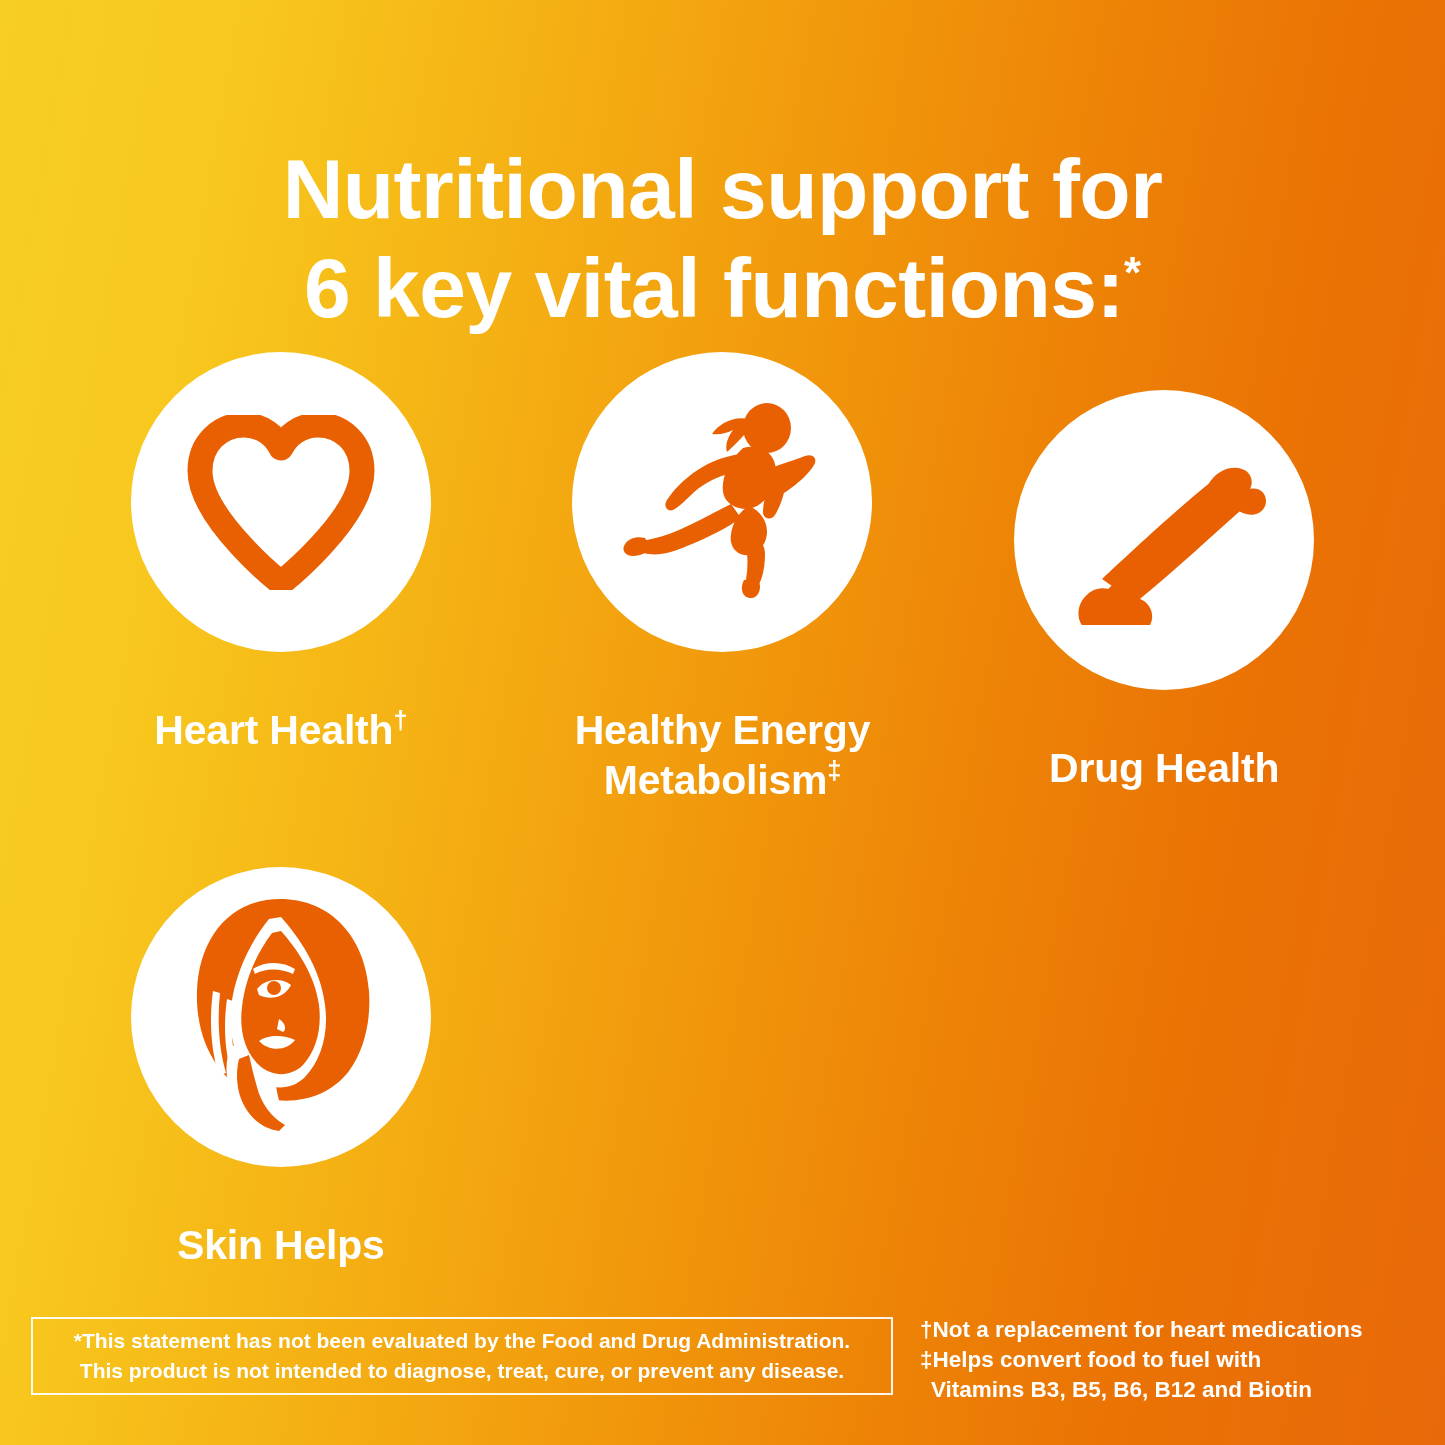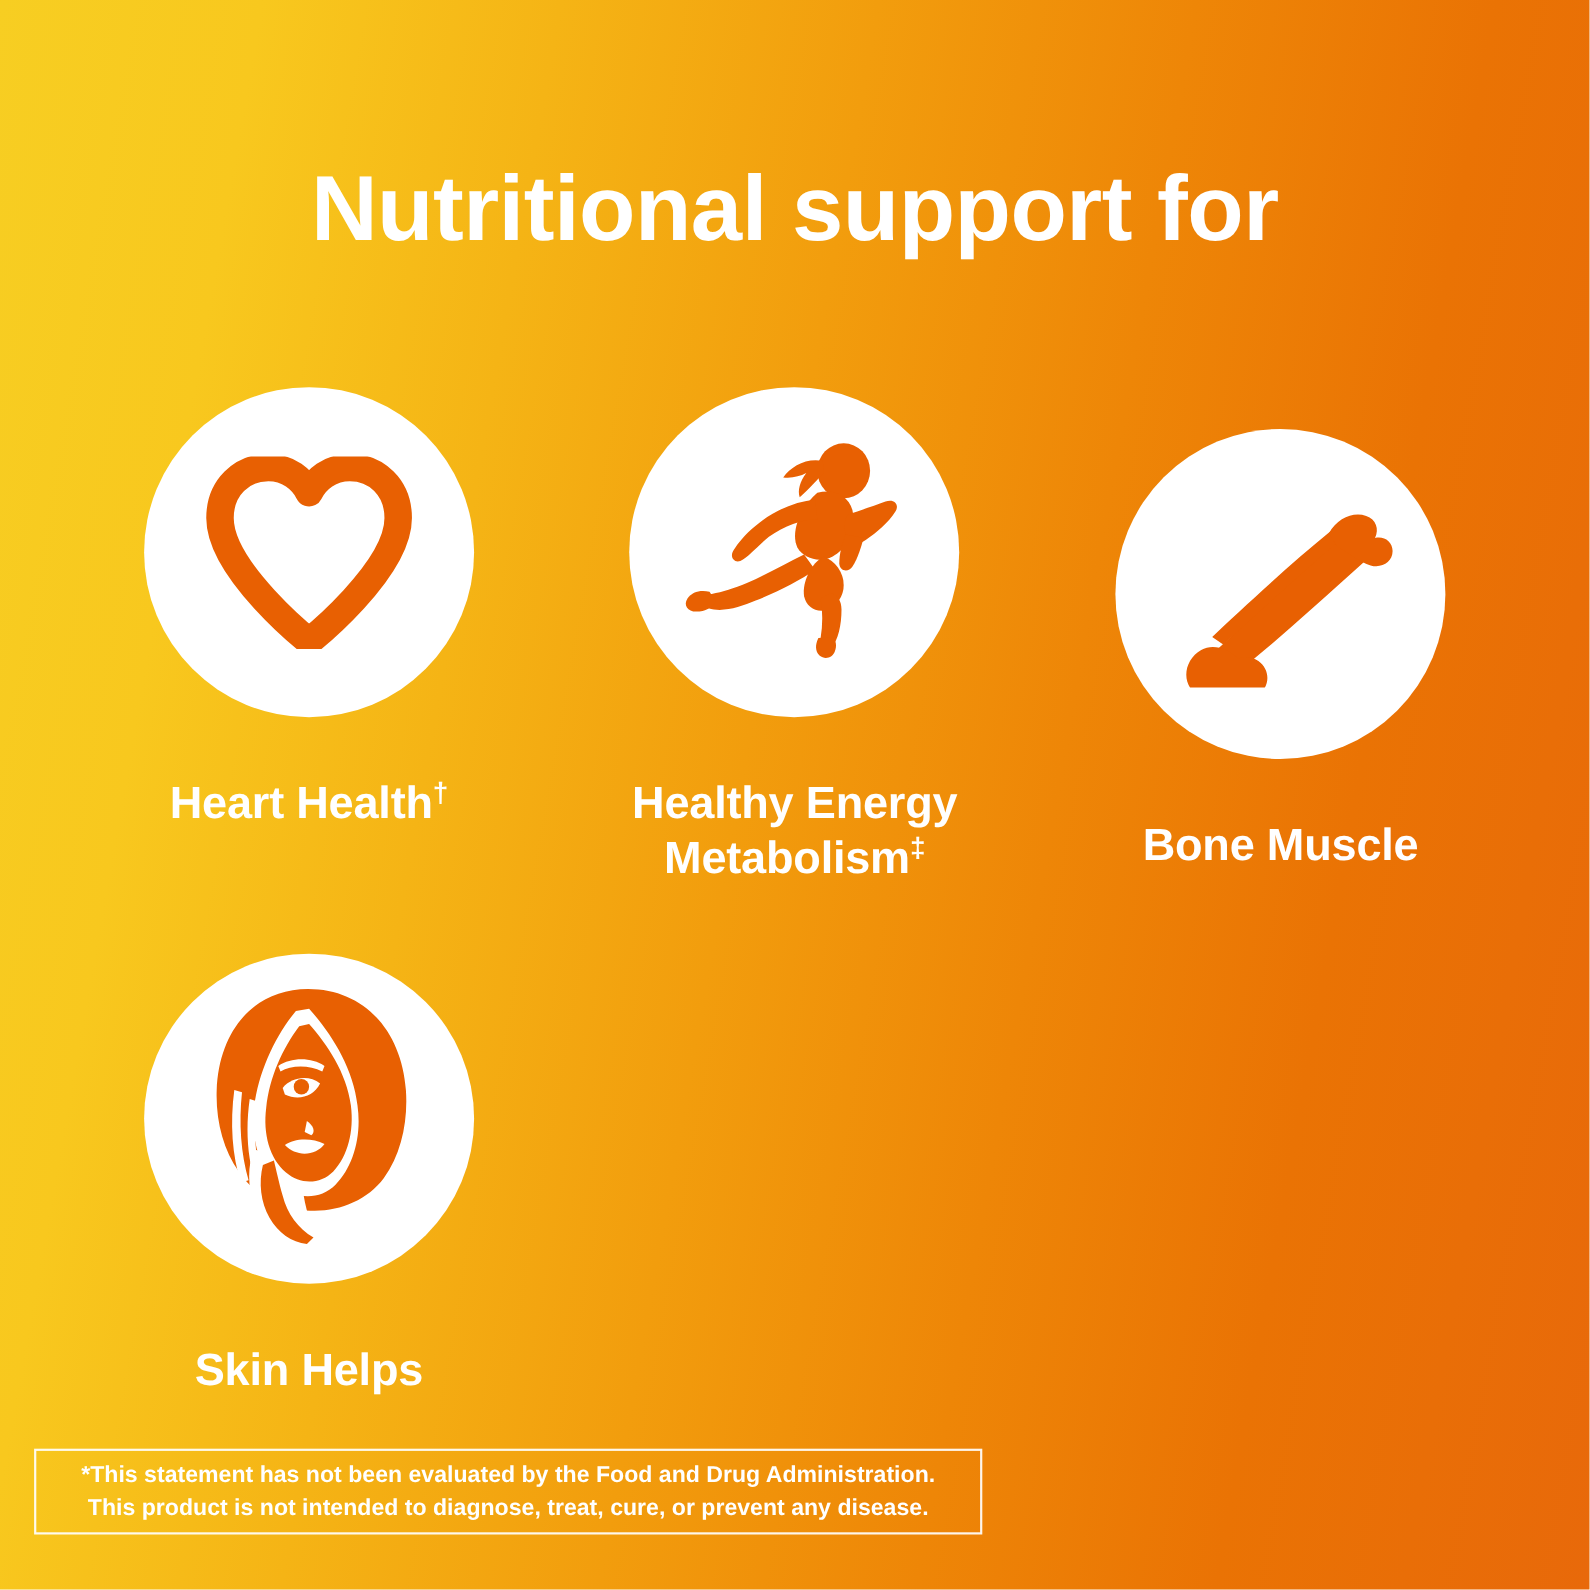--- a/index.html
+++ b/index.html
@@ -144,20 +144,21 @@
   }
   .notes .nline.indent { padding-left: 11px; }
 </style>
 </head>
 <body>
 
 <div id="poster">
 
   <h1 class="headline">
     <span class="l1">Nutritional support for</span>
+    <span class="l2"><span>6 key vital functions:</span><span class="sup">*</span></span>
   </h1>
 
   <div class="grid">
 
     <div class="cell">
       <div class="disc">
         <span>
           <svg width="190" height="175" viewBox="0 0 190 175" aria-hidden="true">
             <path d="M95 168 C 95 168, 14 104, 14 56 C 14 28, 34 10, 58 10 C 76 10, 89 21, 95 33 C 101 21, 114 10, 132 10 C 156 10, 176 28, 176 56 C 176 104, 95 168, 95 168 Z" fill="none" stroke="#E86002" stroke-width="25" stroke-linejoin="round" stroke-linecap="round"></path>
           </svg>
@@ -210,21 +211,21 @@
 
               <path d="M48 124 C 74 100, 116 60, 158 26 L 168 33 C 126 68, 84 108, 58 131 Z"></path>
 
               <path d="M154 30 C 162 16, 176 10, 188 14 C 197 17, 200 26, 196 34 C 204 32, 212 37, 212 46 C 212 56, 202 62, 192 59 C 182 56, 172 48, 162 42 Z"></path>
 
               <path d="M72 144 C 62 134, 48 130, 38 136 C 24 144, 20 162, 30 173 C 40 184, 58 183, 66 172 C 72 180, 84 182, 92 175 C 101 167, 100 153, 90 146 C 84 142, 77 141, 72 144 Z"></path>
             </g>
           </svg>
         </span>
       </div>
-      <div class="cap"><span>Bone Muscle</span><span class="sup"></span></div>
+      <div class="cap"><span>Drug Health</span><span class="sup"></span></div>
     </div>
 
 
     <div class="cell row2">
       <div class="disc">
         <span>
           <svg width="215" height="245" viewBox="0 0 215 245" aria-hidden="true">
             <g fill="#E86002">
 
               <path d="M107 4 C 58 4, 26 42, 24 96 C 23 124, 30 150, 44 170 C 56 188, 74 200, 96 204 C 126 210, 158 200, 176 176 C 192 154, 198 124, 196 96 C 192 42, 158 4, 107 4 Z"></path>
@@ -255,15 +256,20 @@
       <div class="cap"><span>Skin Helps</span><span class="sup"></span></div>
     </div>
 
   </div>
 
   <div class="footer">
     <div class="fda-box">
       <div class="ln">*This statement has not been evaluated by the Food and Drug Administration.</div>
       <div class="ln">This product is not intended to diagnose, treat, cure, or prevent any disease.</div>
     </div>
+    <div class="notes">
+      <div class="nline">†Not a replacement for heart medications</div>
+      <div class="nline">‡Helps convert food to fuel with</div>
+      <div class="nline indent">Vitamins B3, B5, B6, B12 and Biotin</div>
+    </div>
   </div>
 
 </div>
 
 </body></html>

